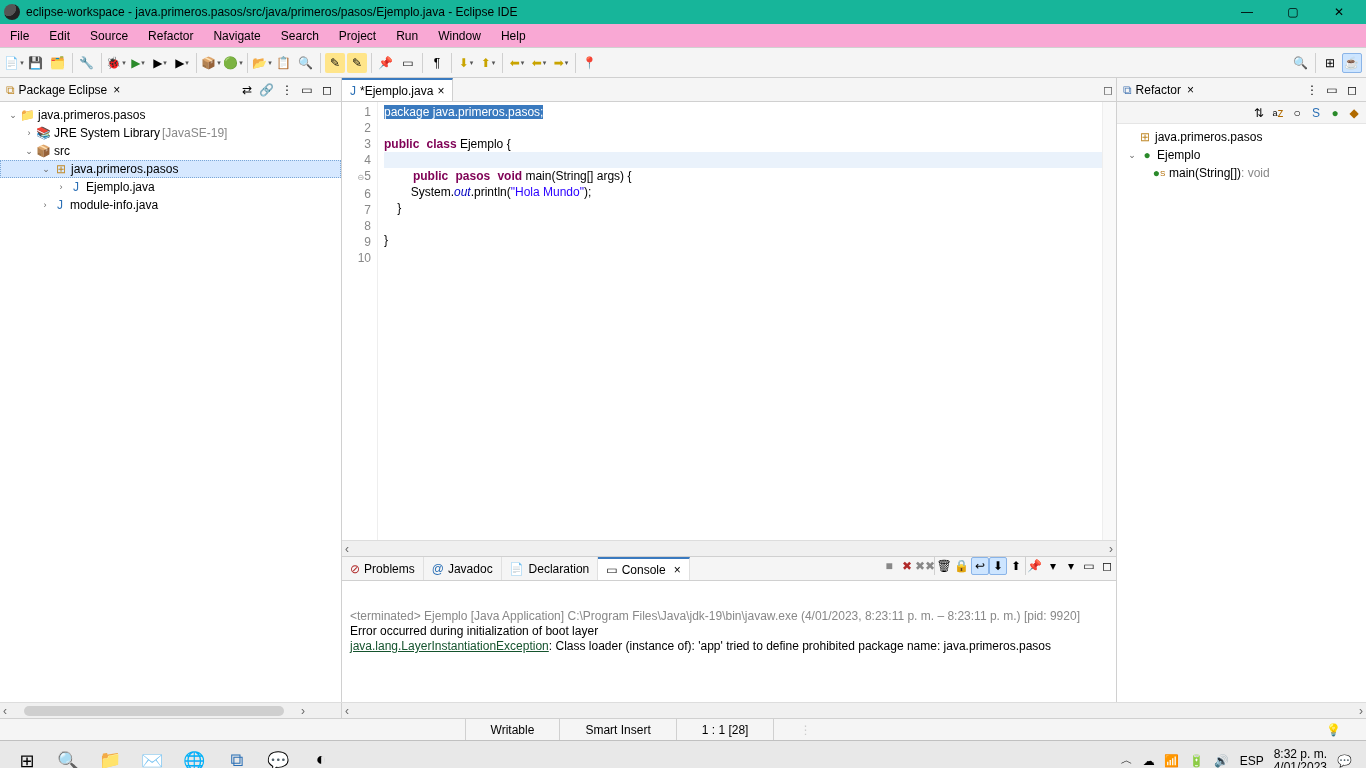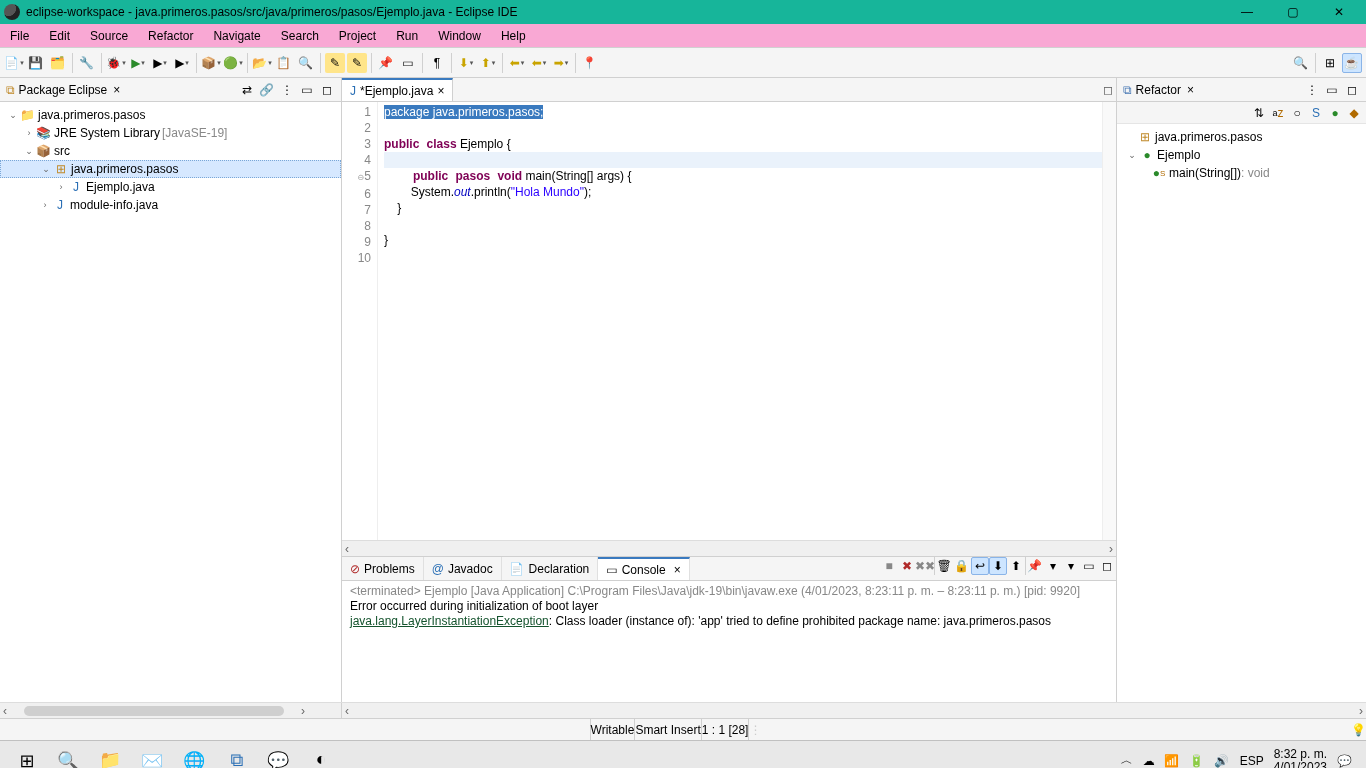--- a/index.html
+++ b/index.html
@@ -44,28 +44,28 @@
 .hscroll { height: 16px; background: #f0f0f0; border-top: 1px solid #ddd; display: flex; align-items: center; }
 .outline { width: 250px; border-left: 1px solid #d0d0d0; display: flex; flex-direction: column; }
 .outline .toolbar2 { height: 22px; background: #f5f5f5; border-bottom: 1px solid #e5e5e5; display: flex; align-items: center; justify-content: flex-end; padding-right: 4px; gap: 3px; }
 .outline .toolbar2 .oi { width: 16px; height: 16px; cursor: default; display:flex; align-items:center; justify-content:center; }
 .bottom { height: 146px; border-top: 1px solid #d0d0d0; background: #fff; display:flex; flex-direction:column; }
 .bottom-tabs { height: 24px; background: #f5f5f5; border-bottom: 1px solid #d0d0d0; display: flex; align-items: stretch; }
 .bottom-tabs .btab { display:flex; align-items:center; gap:4px; padding:0 8px; border-right:1px solid #e0e0e0; cursor:default; }
 .bottom-tabs .btab.active { background:#fff; border-top:2px solid #3a7abf; }
 .bottom-tabs .grow { flex:1; }
 .bottom-tabs .bti { width:18px; height:18px; display:flex; align-items:center; justify-content:center; cursor:default; }
-.console-body { flex:1; padding:3px 8px; font-family: Consolas, monospace; font-size:12px; line-height:15px; overflow:auto; }
+.console-body { flex:1; padding:3px 8px; font-family: Consolas, monospace; font-size:12px; line-height:15px; overflow:auto;margin-top:25px; }
 .console-body .term { color:#888; }
 .console-body .link { color:#14532d; text-decoration: underline; cursor: pointer; }
 .bottom-scroll { height:16px; background:#f0f0f0; border-top:1px solid #ddd; display:flex; }
 .bottom-scroll .left { width:342px; border-right:1px solid #d0d0d0; display:flex; align-items:center; }
 .bottom-scroll .left .bar { height:10px; background:#cfcfcf; border-radius:5px; width:260px; margin:0 14px; }
 .statusbar { height: 22px; background:#f5f5f5; border-top:1px solid #d0d0d0; display:flex; align-items:center; font-size:12px; }
-.statusbar .cell { padding:0 0; border-left:1px solid #d0d0d0; height:100%; display:flex; align-items:center; }
+.statusbar .cell { padding:0 25px; border-left:1px solid #d0d0d0; height:100%; display:flex; align-items:center; }
 .statusbar .grow { flex:1; }
 .taskbar { height: 40px; background:#e8e8e8; border-top:1px solid #c0c0c0; display:flex; align-items:center; padding:0 6px; }
 .taskbar .ti { width:42px; height:40px; display:flex; align-items:center; justify-content:center; cursor:default; font-size:18px; }
 .taskbar .ti.active { border-bottom:2px solid #17b59a; }
 .taskbar .grow { flex:1; }
 .taskbar .tray { display:flex; align-items:center; gap:10px; padding-right:8px; }
 .taskbar .clock { text-align:right; font-size:11px; line-height:13px; }
 .pkg-ic { color:#c08a2a; }
 .green { color:#2a8a2a; }
 .red { color:#b02a2a; }

